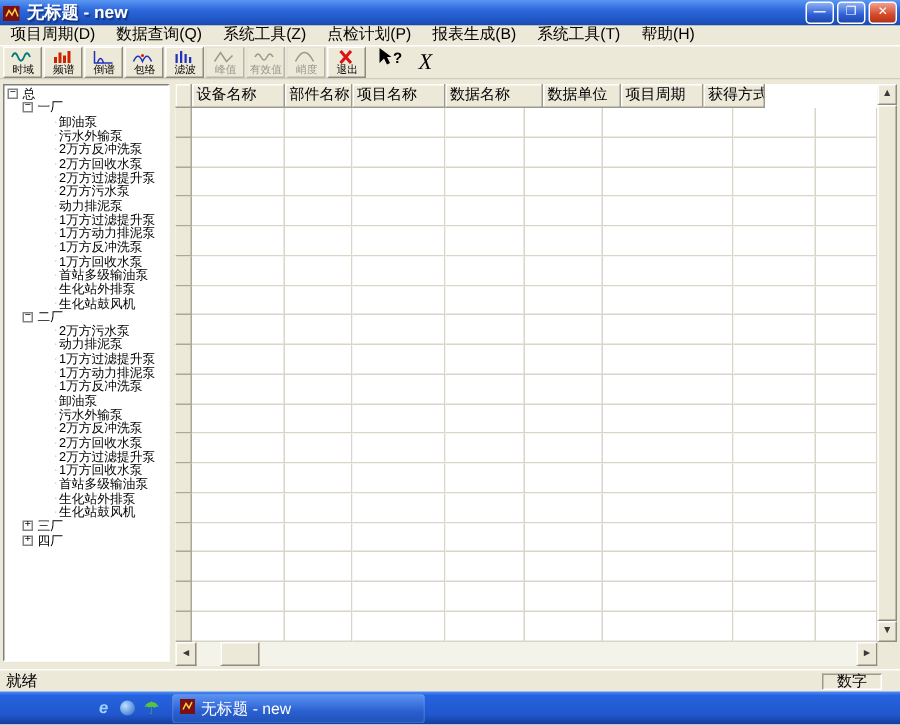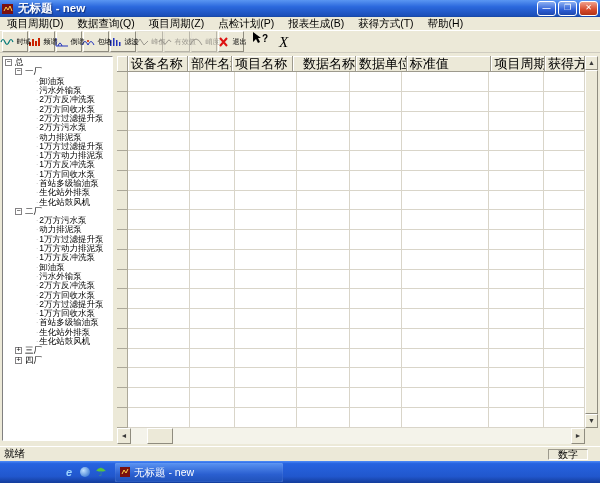--- a/index.html
+++ b/index.html
@@ -22,21 +22,21 @@
 
   
   #menubar{left:0;top:17px;width:600px;height:13px;background:#ece9d8;display:flex;align-items:center;}
   .menu-item{padding:0 7px;font-size:10.5px;line-height:13px;white-space:nowrap;}
 
   
   #toolbar{left:0;top:30px;width:600px;height:23px;background:#ece9d8;
     border-top:1px solid #fff;border-bottom:1px solid #cfccc0;display:flex;align-items:center;padding-left:2px;box-sizing:border-box;}
   .tbtn{width:26px;height:21px;margin-right:1px;background:#ece9d8;
     border:1px solid;border-color:#fff #8f8c7f #8f8c7f #fff;
-    display:flex;flex-direction:row;align-items:center;justify-content:center;box-sizing:border-box;}
+    display:flex;flex-direction:column;align-items:center;justify-content:center;box-sizing:border-box;}
   .tbtn .ticon{height:10px;display:block;}
   .tbtn .tlabel{font-size:7.5px;line-height:8px;white-space:nowrap;transform:scale(.95);}
   .tbtn.disabled{border-color:#e6e3d6 #b9b6a9 #b9b6a9 #e6e3d6;}
   .tbtn.disabled .tlabel{color:#9b988f;}
   .ttool{margin-left:6px;display:flex;align-items:flex-start;height:21px;}
   .formula-x{font-family:"Liberation Serif","DejaVu Serif",serif;font-style:italic;font-size:15px;line-height:18px;margin-left:10px;}
 
   
   #client{left:0;top:53px;width:600px;height:393px;background:#ece9d8;}
   #tree{left:2px;top:3px;width:111px;height:385px;background:#fff;
@@ -46,21 +46,21 @@
   .tbox{width:7px;height:7px;border:1px solid #848284;background:#fff;box-sizing:border-box;
     font-size:7px;line-height:4px;text-align:center;margin-right:3px;flex:0 0 auto;color:#000;}
   .ind0{margin-left:2px;} .ind1{margin-left:12px;} .ind2{margin-left:33px;}
   .tleaf-dash{color:#bdbdbd;margin-right:1px;font-size:7px;}
 
   
   #gridwrap{left:117px;top:3px;width:481px;height:388px;background:#fff;}
   #gridheader{position:absolute;left:0;top:0;height:16px;width:468px;display:flex;}
   .hcell{background:#ece9d8;border-right:1px solid #9d9a8d;border-bottom:1px solid #9d9a8d;
     box-shadow:inset 1px 1px 0 #fff;box-sizing:border-box;
-    font-size:13px;line-height:15px;padding-left:3px;white-space:nowrap;overflow:hidden;}
+    font-size:10px;line-height:15px;padding-left:3px;white-space:nowrap;overflow:hidden;}
   #gridbody{position:absolute;left:0;top:16px;width:468px;height:356px;overflow:hidden;}
   .grow{display:flex;height:19.78px;box-sizing:border-box;}
   .gcell{border-right:1px solid #d9d5c9;border-bottom:1px solid #d9d5c9;box-sizing:border-box;background:#fff;}
   .gsel{background:#ece9d8;border-right:1px solid #aca899;border-bottom:1px solid #aca899;}
 
   
   .sbtn{background:#ece9d8;border:1px solid;border-color:#fff #8f8c7f #8f8c7f #fff;
     color:#3a3a3a;text-align:center;box-sizing:border-box;font-size:7px;}
   #vscroll{position:absolute;right:0;top:0;width:13px;height:372px;background:#f4f3ea;}
   #vscroll .up{position:absolute;top:0;left:0;width:13px;height:14px;line-height:12px;}
@@ -128,24 +128,24 @@
     </span>
     <span class="title">无标题 - new</span>
     <span class="winbtn b-min">—</span>
     <span class="winbtn b-restore">❐</span>
     <span class="winbtn b-close">✕</span>
   </div>
 
   <div id="menubar" class="abs">
       <span class="menu-item">项目周期(D)</span>
       <span class="menu-item">数据查询(Q)</span>
-      <span class="menu-item">项目周期(Z)</span>
+      <span class="menu-item">系统工具(Z)</span>
       <span class="menu-item">点检计划(P)</span>
       <span class="menu-item">报表生成(B)</span>
-      <span class="menu-item">获得方式(T)</span>
+      <span class="menu-item">系统工具(T)</span>
       <span class="menu-item">帮助(H)</span>
     </div>
 
   <div id="toolbar" class="abs">
       <div class="tbtn">
         <span class="ticon"><svg width="16" height="10">
             <path d="M1 5 Q3 0 5 5 T9 5 T13 5" stroke="#007878" stroke-width="1.2" fill="none"></path>
           </svg></span>
         <span class="tlabel">时域</span>
       </div>
@@ -349,23 +349,22 @@
           <span>四厂</span>
         </div>
       </div>
 
     <div id="gridwrap" class="abs">
       <div id="gridheader">
           <div class="hcell" style="width: 11px;"></div>
           <div class="hcell" style="width: 62px;">设备名称</div>
           <div class="hcell" style="width: 45px;">部件名称</div>
           <div class="hcell" style="width: 62px;">项目名称</div>
-          <div class="hcell" style="width: 65px; text-align: right;">数据名称</div>
+          <div class="hcell" style="width: 65px;">数据名称</div>
           <div class="hcell" style="width: 52px;">数据单位</div>
-          <div class="hcell" style="width: 87px;">标准值</div>
           <div class="hcell" style="width: 55px;">项目周期</div>
           <div class="hcell" style="width: 41px;">获得方式</div>
         </div>
       <div id="gridbody">
           <div class="grow">
             <div class="gcell gsel" style="width: 11px;"></div>
             <div class="gcell" style="width: 62px;"></div>
             <div class="gcell" style="width: 45px;"></div>
             <div class="gcell" style="width: 62px;"></div>
             <div class="gcell" style="width: 53px;"></div>

